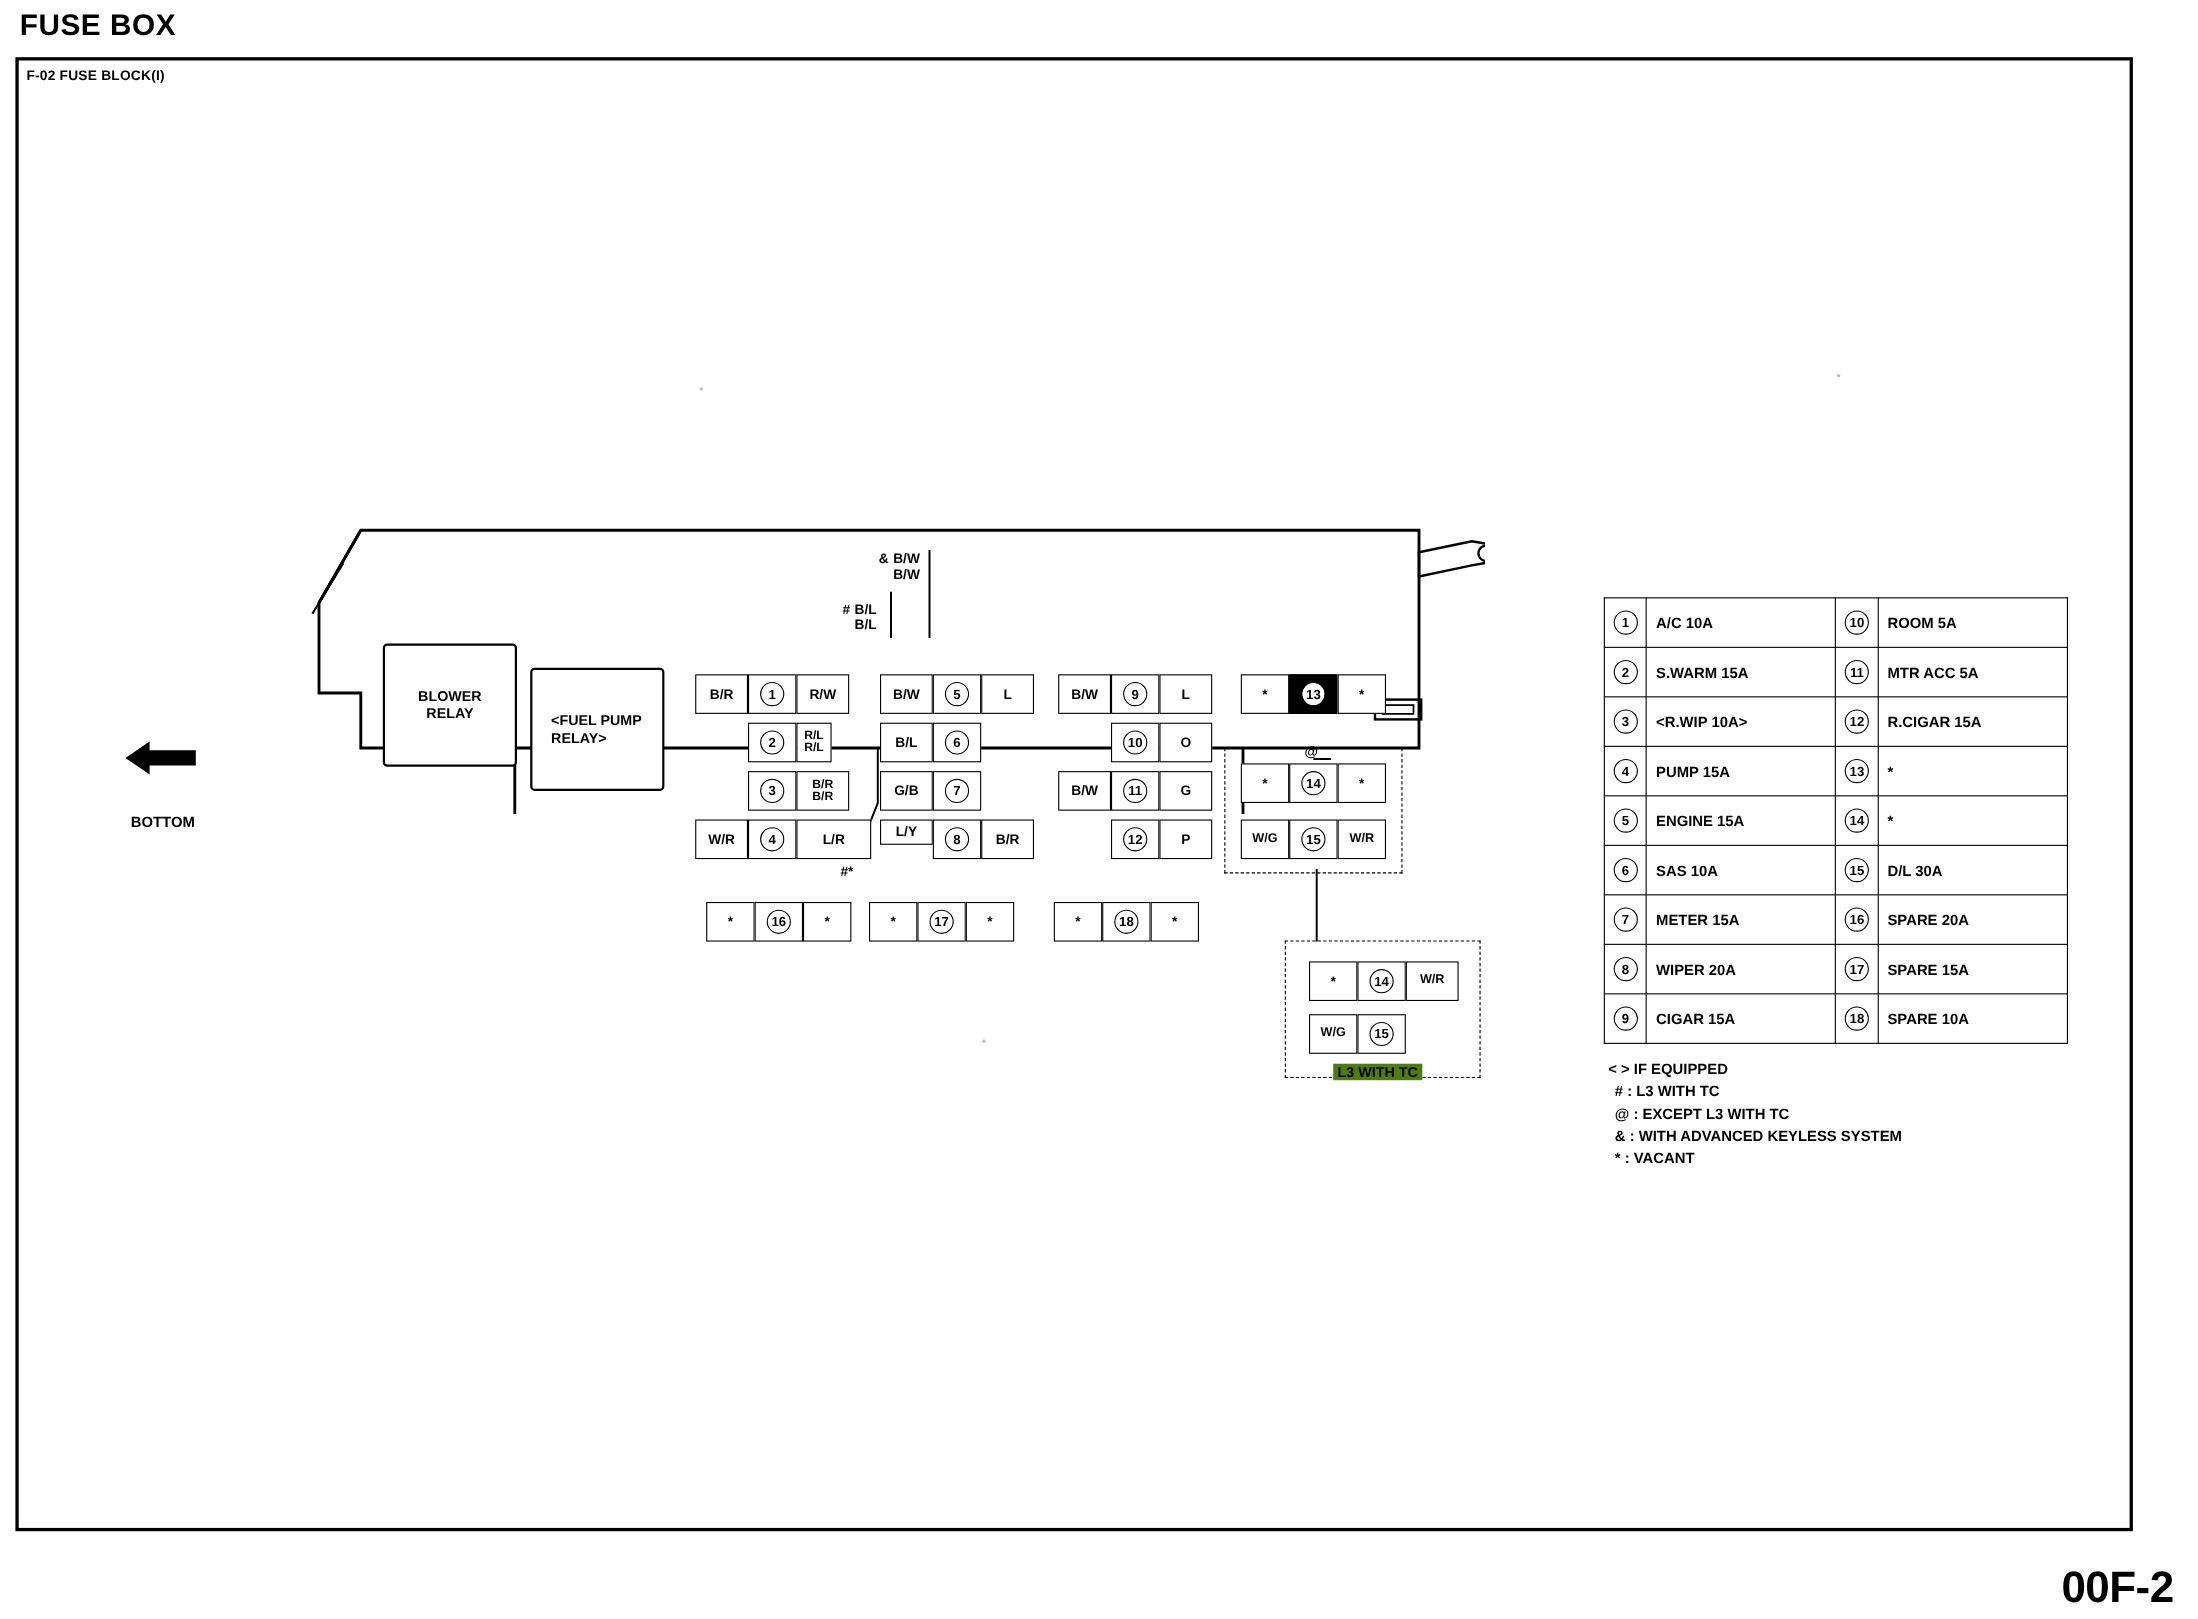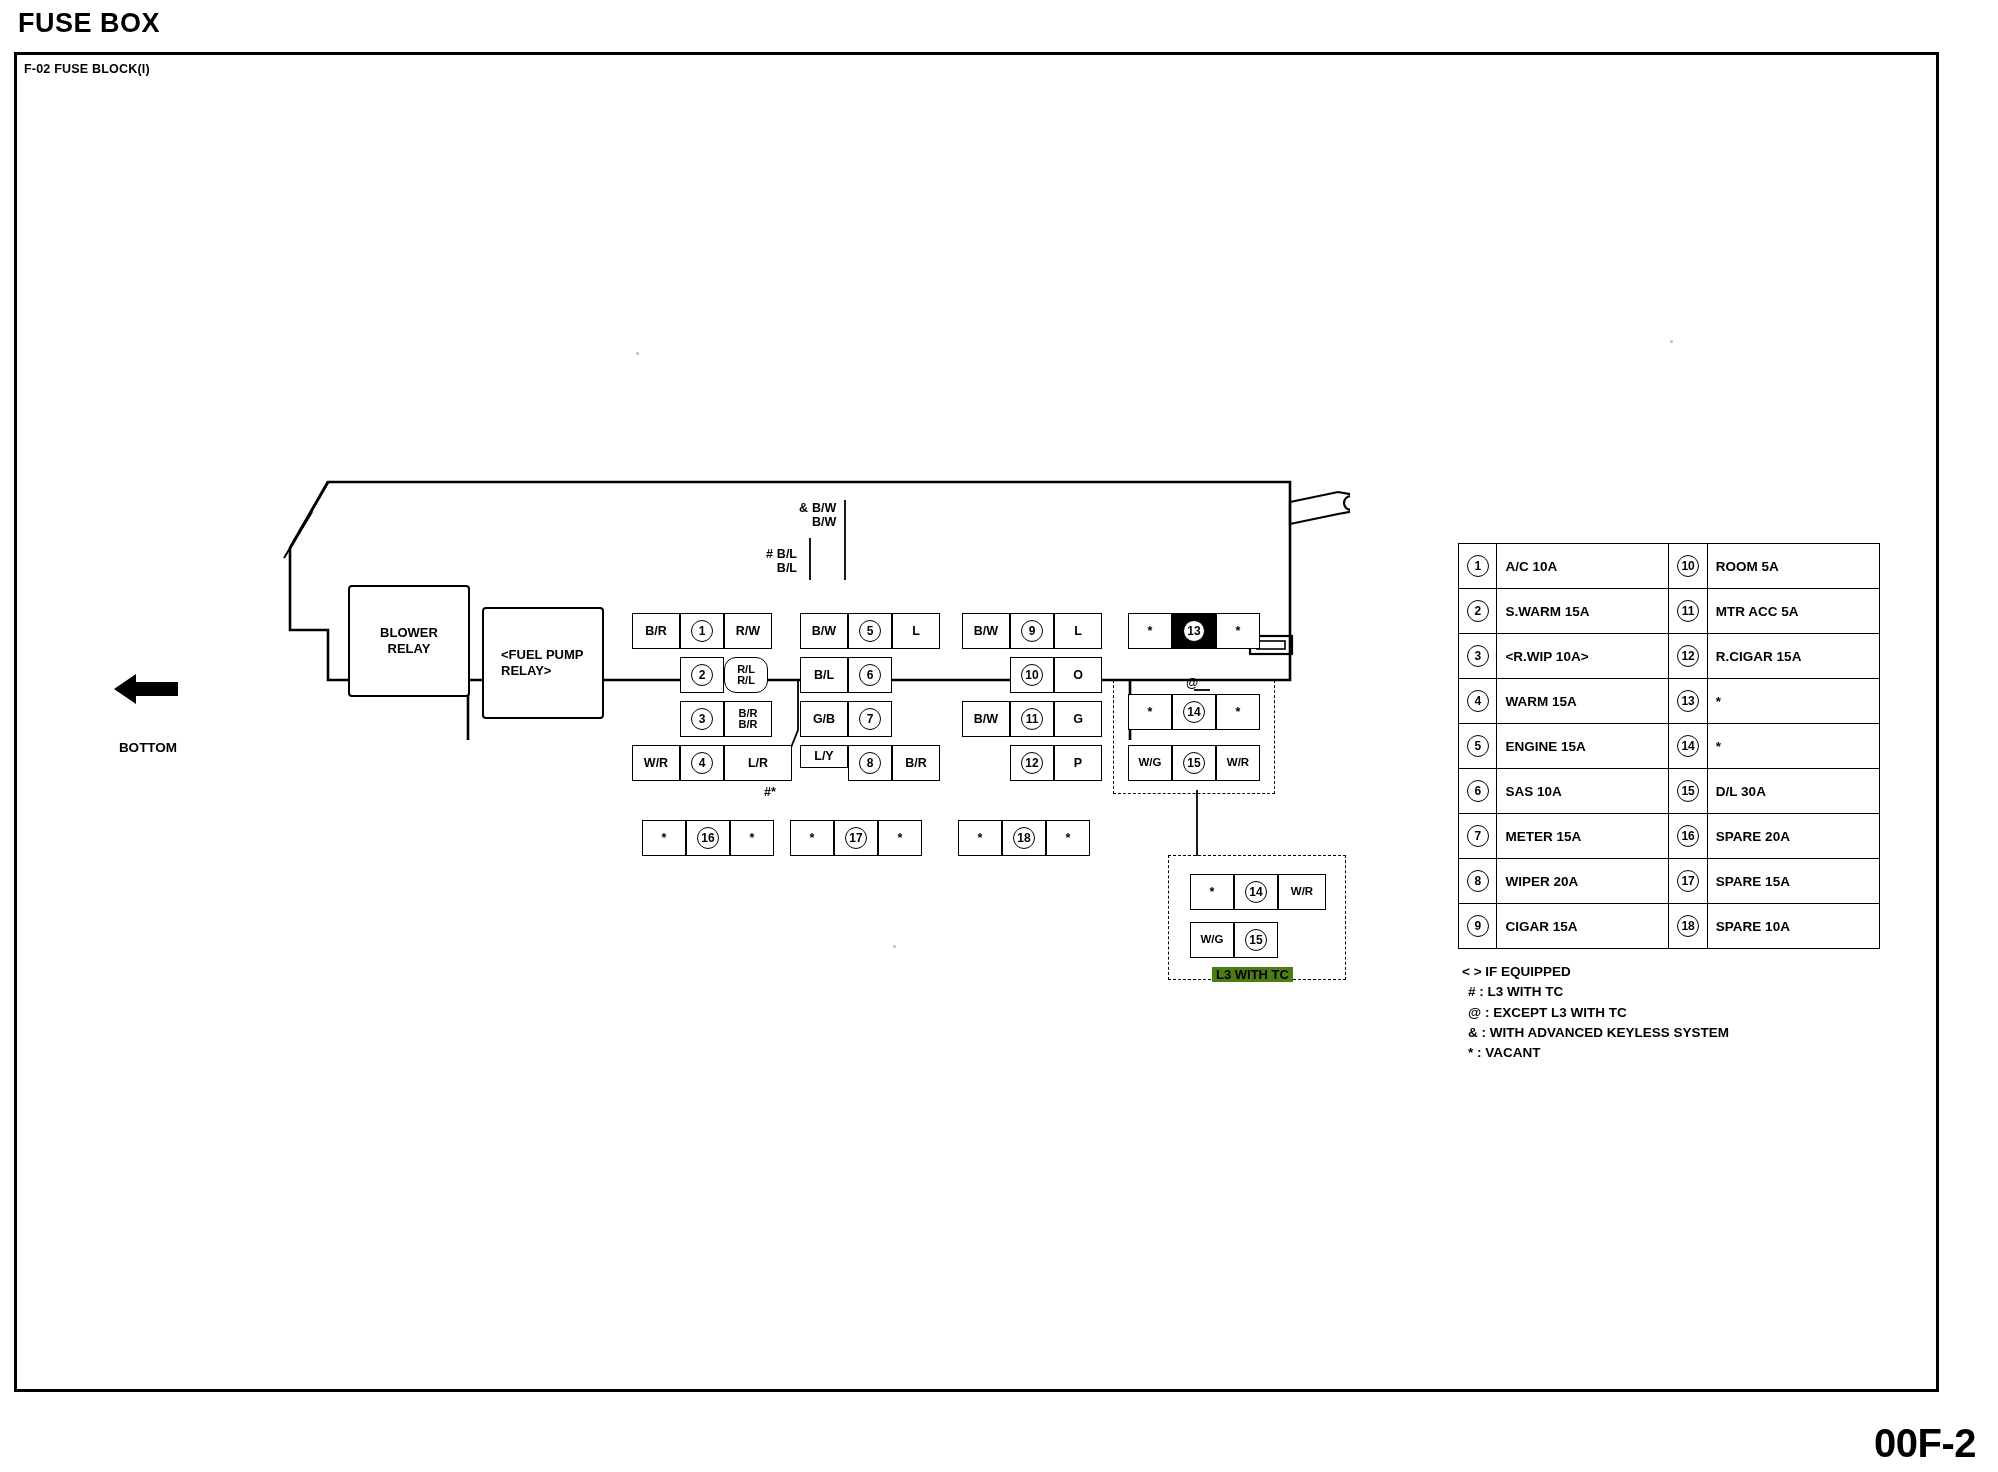--- a/index.html
+++ b/index.html
@@ -265,21 +265,21 @@
 
   <div class="cell label" style="left:632px;top:613px;width:48px;height:36px;">B/R</div>
   <div class="cell" style="left:680px;top:613px;width:44px;height:36px;">
     <span class="circnum">1</span>
   </div>
   <div class="cell label" style="left:724px;top:613px;width:48px;height:36px;">R/W</div>
 
   <div class="cell" style="left:680px;top:657px;width:44px;height:36px;">
     <span class="circnum">2</span>
   </div>
-  <div class="cell label" style="left:724px;top:657px;width:44px;height:36px;white-space:pre;font-size:11px;border-radius:12px;">R/L
+  <div class="cell label" style="left:724px;top:657px;width:32px;height:36px;white-space:pre;font-size:11px;">R/L
 R/L</div>
 
   <div class="cell" style="left:680px;top:701px;width:44px;height:36px;">
     <span class="circnum">3</span>
   </div>
   <div class="cell label" style="left:724px;top:701px;width:48px;height:36px;white-space:pre;font-size:11px;">B/R
 B/R</div>
 
   <div class="cell label" style="left:632px;top:745px;width:48px;height:36px;">W/R</div>
   <div class="cell" style="left:680px;top:745px;width:44px;height:36px;">
@@ -416,21 +416,21 @@
         <td class="txt">&lt;R.WIP 10A&gt;</td>
         <td class="num">
             <span class="circnum">12</span>
           </td>
         <td class="txt">R.CIGAR 15A</td>
       </tr>
       <tr>
         <td class="num">
             <span class="circnum">4</span>
           </td>
-        <td class="txt">WARM 15A</td>
+        <td class="txt">PUMP 15A</td>
         <td class="num">
             <span class="circnum">13</span>
           </td>
         <td class="txt">*</td>
       </tr>
       <tr>
         <td class="num">
             <span class="circnum">5</span>
           </td>
         <td class="txt">ENGINE 15A</td>

